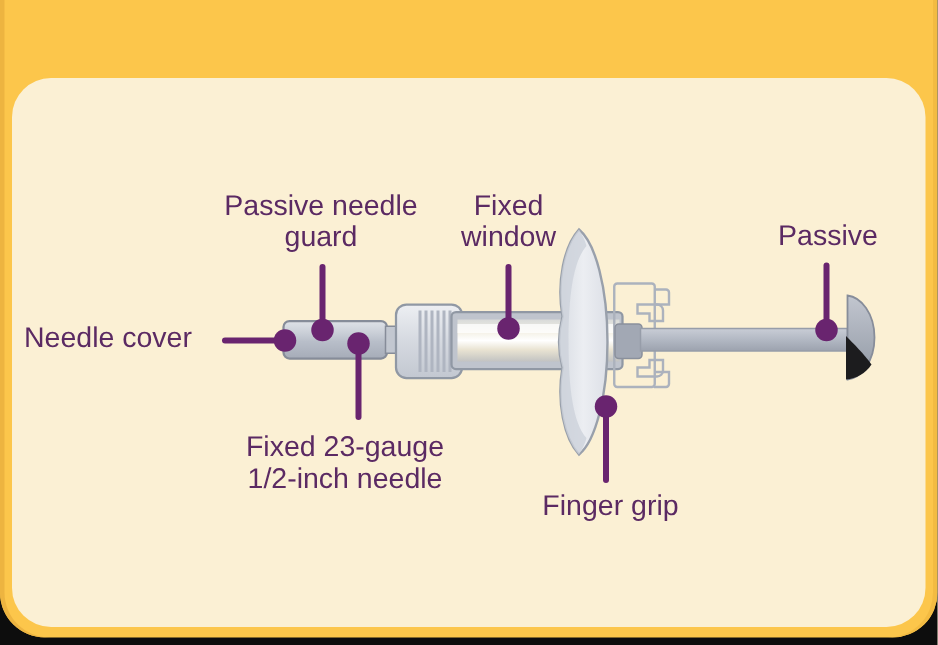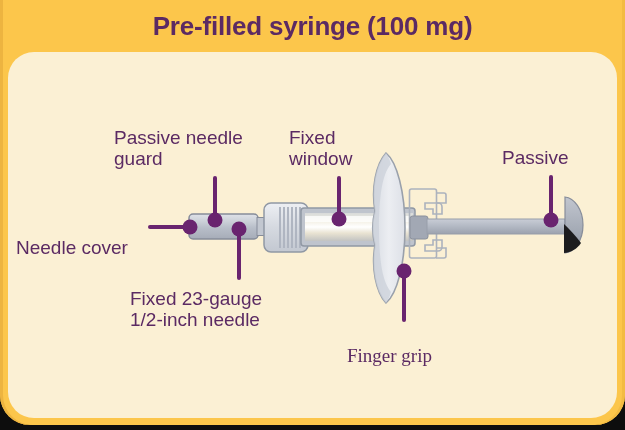--- a/index.html
+++ b/index.html
@@ -25,32 +25,31 @@
     position:absolute;left:8px;right:8px;top:52px;bottom:12px;
     background:#FBF0D4;
     border-radius:26px;
   }
   .diagram-svg{position:absolute;left:0;top:0;width:625px;height:430px;}
   .label{
     position:absolute;
     color:#5B2A63;
     font-size:19px;line-height:21px;font-weight:500;
     white-space:pre-line;
-    text-align:left;
+    text-align:center;
   }
   .label.left-align{text-align:left;}
 </style>
 </head>
 <body>
 
 <div class="stage">
 
   <div class="gold-card"></div>
 
-  <div class="header-title">Pre-filled syringe (100 mg)</div>
 
   <div class="cream-panel"></div>
 
   <svg class="diagram-svg" viewBox="0 0 625 430">
     <defs>
       <linearGradient id="coverGrad" x1="0" y1="0" x2="0" y2="1">
         <stop offset="0" stop-color="#DFE2E8"></stop>
           <stop offset="0.3" stop-color="#CBD0D8"></stop>
         <stop offset="0.55" stop-color="#B8BEC9"></stop>
           <stop offset="1" stop-color="#A6ACB8"></stop>
@@ -144,28 +143,28 @@
     <g fill="#69246F">
       <circle cx="190" cy="227" r="7.5"></circle>
       <circle cx="215" cy="220" r="7.5"></circle>
       <circle cx="239" cy="229" r="7.5"></circle>
       <circle cx="339" cy="219" r="7.5"></circle>
       <circle cx="404" cy="271" r="7.5"></circle>
       <circle cx="551" cy="220" r="7.5"></circle>
     </g>
   </svg>
 
-  <div class="label left-align" style="left:16px;top:215px;width:130px;margin-top:22px;">Needle cover</div>
+  <div class="label left-align" style="left:16px;top:215px;width:130px;">Needle cover</div>
 
   <div class="label" style="left:114px;top:127px;width:200px;">Passive needle
 guard</div>
 
   <div class="label" style="left:289px;top:127px;width:100px;">Fixed
 window</div>
 
   <div class="label" style="left:502px;top:147px;width:100px;">Passive</div>
 
   <div class="label" style="left:130px;top:288px;width:200px;">Fixed 23-gauge
 1/2-inch needle</div>
 
-  <div class="label" style="left:347px;top:345px;width:120px;font-family:Liberation Serif, serif;">Finger grip</div>
+  <div class="label" style="left:347px;top:327px;width:120px;">Finger grip</div>
 
 </div>
 
 </body></html>

